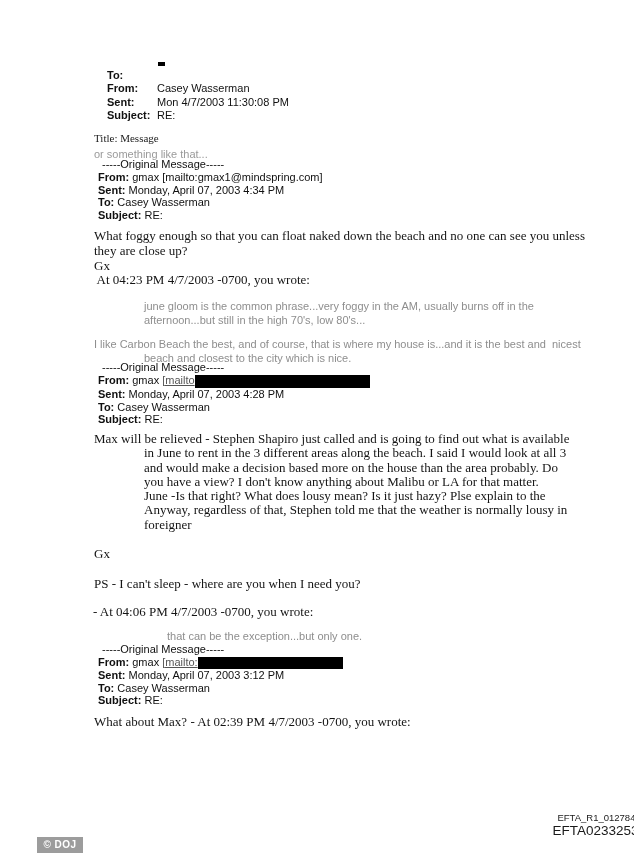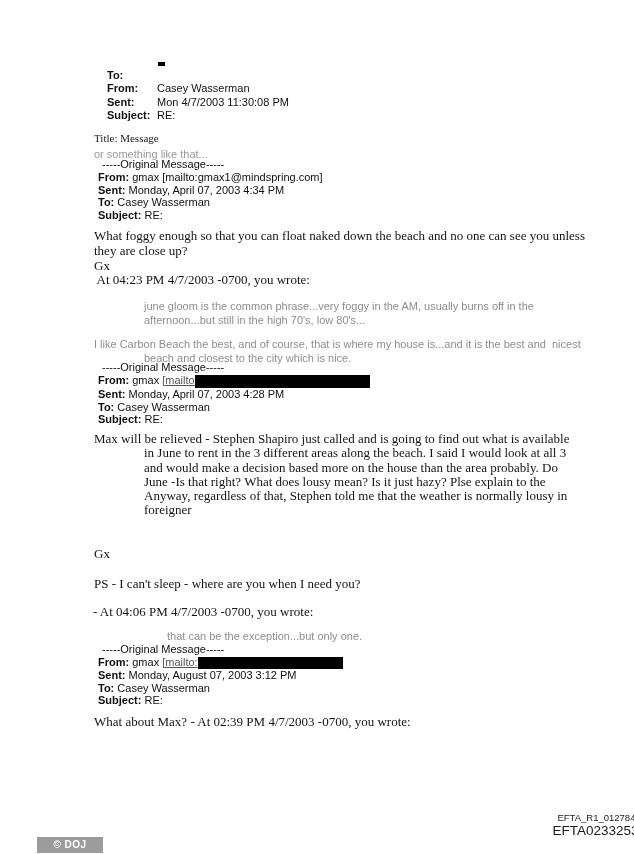--- a/index.html
+++ b/index.html
@@ -40,21 +40,21 @@
   
   .quote{font-size:11px;line-height:13.5px;color:#8e8e8e;}
   .quote1{left:112px;top:300px;}
   .likeblk{left:62px;top:338px;font-size:11px;line-height:13.6px;color:#8e8e8e;}
   .likeblk .cont{padding-left:50px;}
   .quote3{left:135px;top:630px;}
   
   .bates{right:20px;top:812px;text-align:right;color:#1a1a1a;}
   .bates .b1{font-size:9.5px;line-height:11px;}
   .bates .b2{font-size:13.5px;line-height:15px;}
-  .doj{left:5px;top:837px;width:66px;height:16px;background:#9c9c9c;color:#ffffff;
+  .doj{left:5px;top:837px;width:46px;height:16px;background:#9c9c9c;color:#ffffff;
        font-weight:bold;font-size:10px;line-height:16px;text-align:center;letter-spacing:0.5px;}
 </style>
 </head>
 <body>
 
 <div class="page">
 
   <div class="abs hdr">
     <div class="hrow">
       <span class="hlabel">To:</span>
@@ -107,35 +107,36 @@
     <div class="ln"><b>From:</b> <span>gmax </span><span class="mlink">[mailto</span><span class="redact-bar bar-om2"></span></div>
     <div class="ln"><b>Sent:</b> <span>Monday, April 07, 2003 4:28 PM</span></div>
     <div class="ln"><b>To:</b> <span>Casey Wasserman</span></div>
     <div class="ln"><b>Subject:</b> <span>RE:</span></div>
   </div>
 
   <div class="abs body2 serif">
     <div class="ln">Max will be relieved - Stephen Shapiro just called and is going to find out what is available</div>
     <div class="ln cont">in June to rent in the 3 different areas along the beach. I said I would look at all 3</div>
     <div class="ln cont">and would make a decision based more on the house than the area probably. Do</div>
+    <div class="ln cont">you have a view? I don't know anything about Malibu or LA for that matter.</div>
     <div class="ln cont">June -Is that right? What does lousy mean? Is it just hazy? Plse explain to the</div>
     <div class="ln cont">Anyway, regardless of that, Stephen told me that the weather is normally lousy in</div>
     <div class="ln cont">foreigner</div>
   </div>
 
   <div class="abs gx2 serif ln">Gx</div>
   <div class="abs ps-line serif ln">PS - I can't sleep - where are you when I need you?</div>
   <div class="abs at406 serif ln">- At 04:06 PM 4/7/2003 -0700, you wrote:</div>
 
   <div class="abs quote quote3 ln">that can be the exception...but only one.</div>
 
   <div class="abs om om3">
     <div class="divider ln">-----Original Message-----</div>
     <div class="ln"><b>From:</b> <span>gmax </span><span class="mlink">[mailto:</span><span class="redact-bar bar-om3"></span></div>
-    <div class="ln"><b>Sent:</b> <span>Monday, August 07, 2003 3:12 PM</span></div>
+    <div class="ln"><b>Sent:</b> <span>Monday, April 07, 2003 3:12 PM</span></div>
     <div class="ln"><b>To:</b> <span>Casey Wasserman</span></div>
     <div class="ln"><b>Subject:</b> <span>RE:</span></div>
   </div>
 
   <div class="abs body3 serif ln">What about Max? - At 02:39 PM 4/7/2003 -0700, you wrote:</div>
 
   <div class="abs bates">
     <div class="b1 ln">EFTA_R1_01278498</div>
     <div class="b2 ln">EFTA02332536</div>
   </div>

